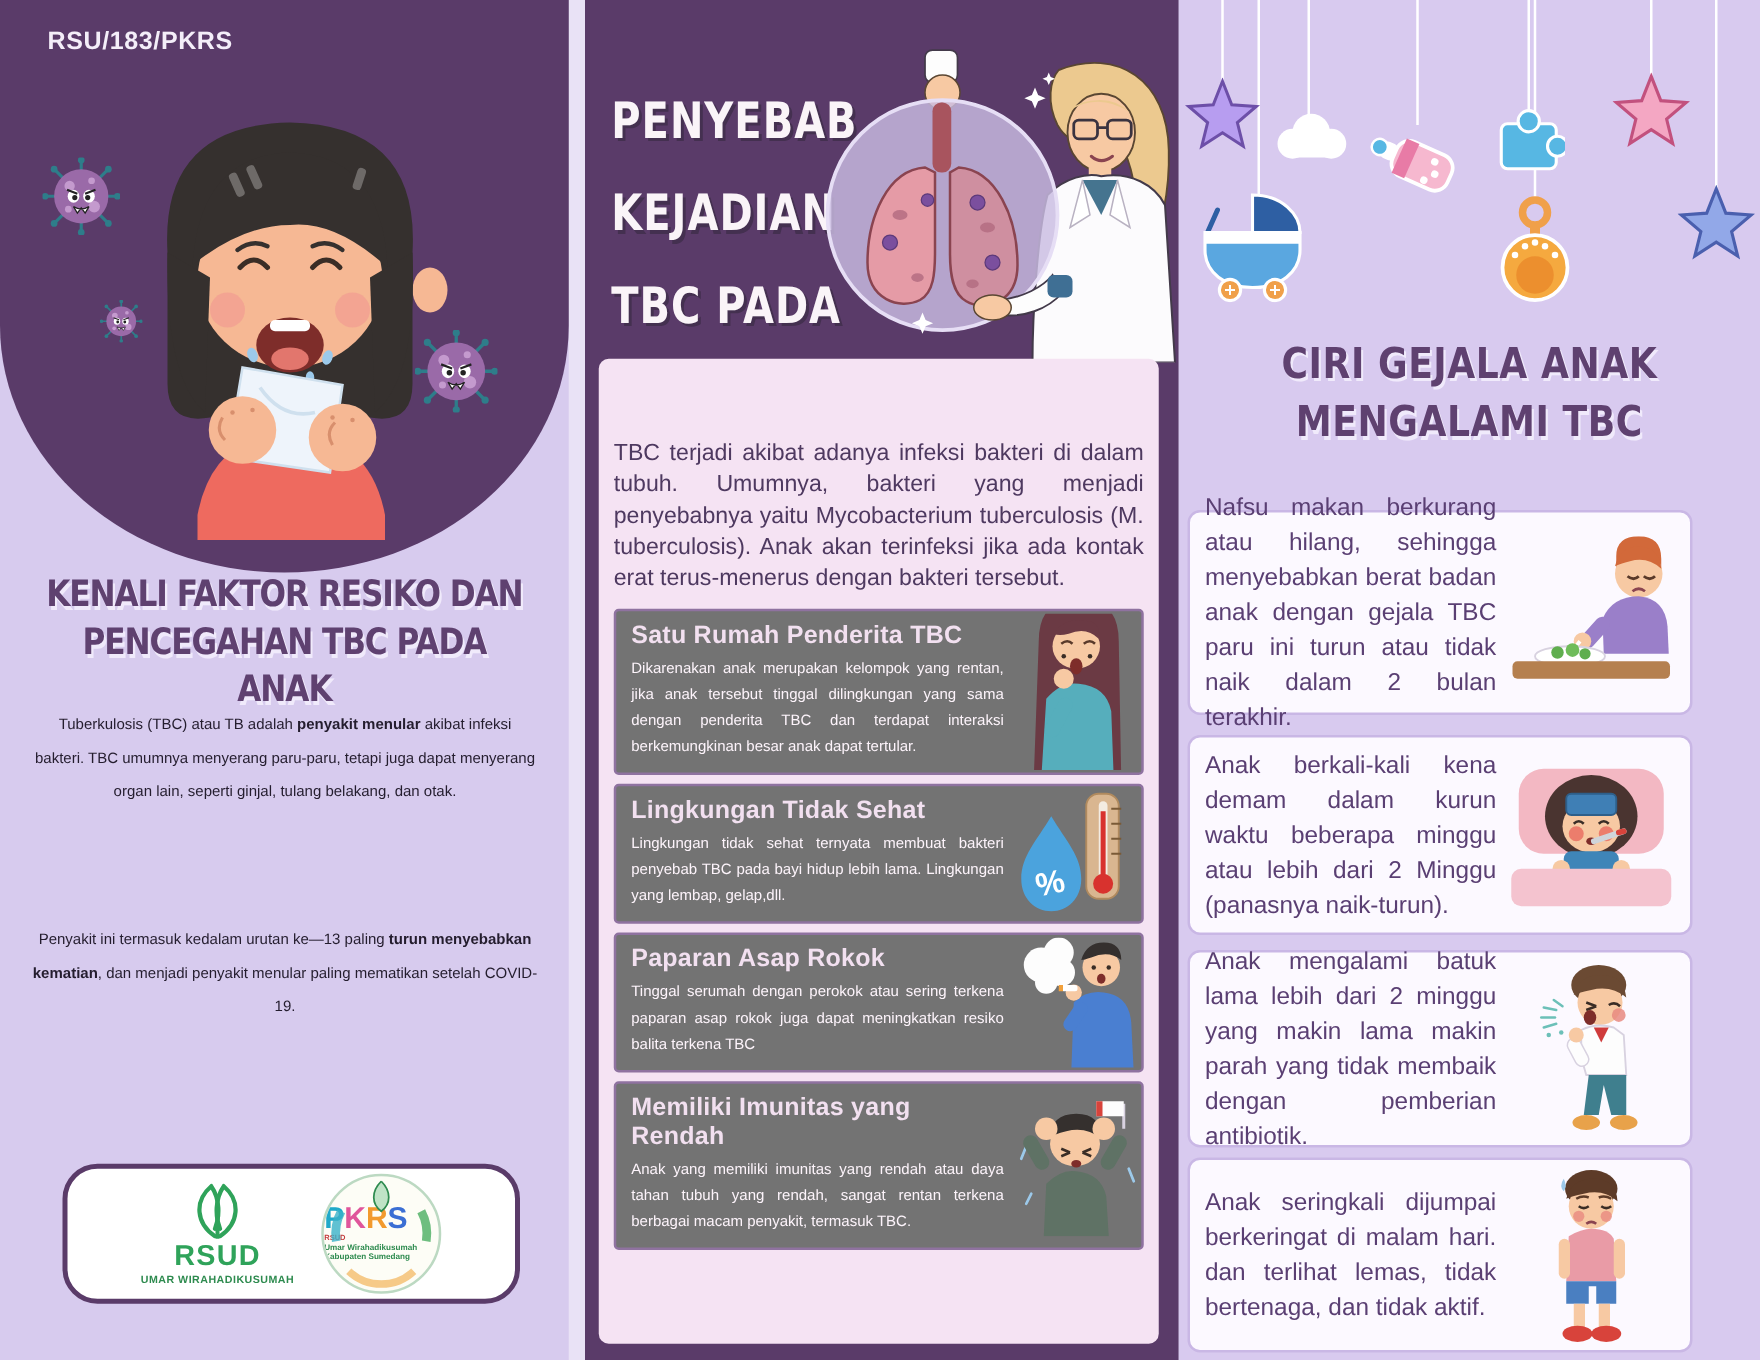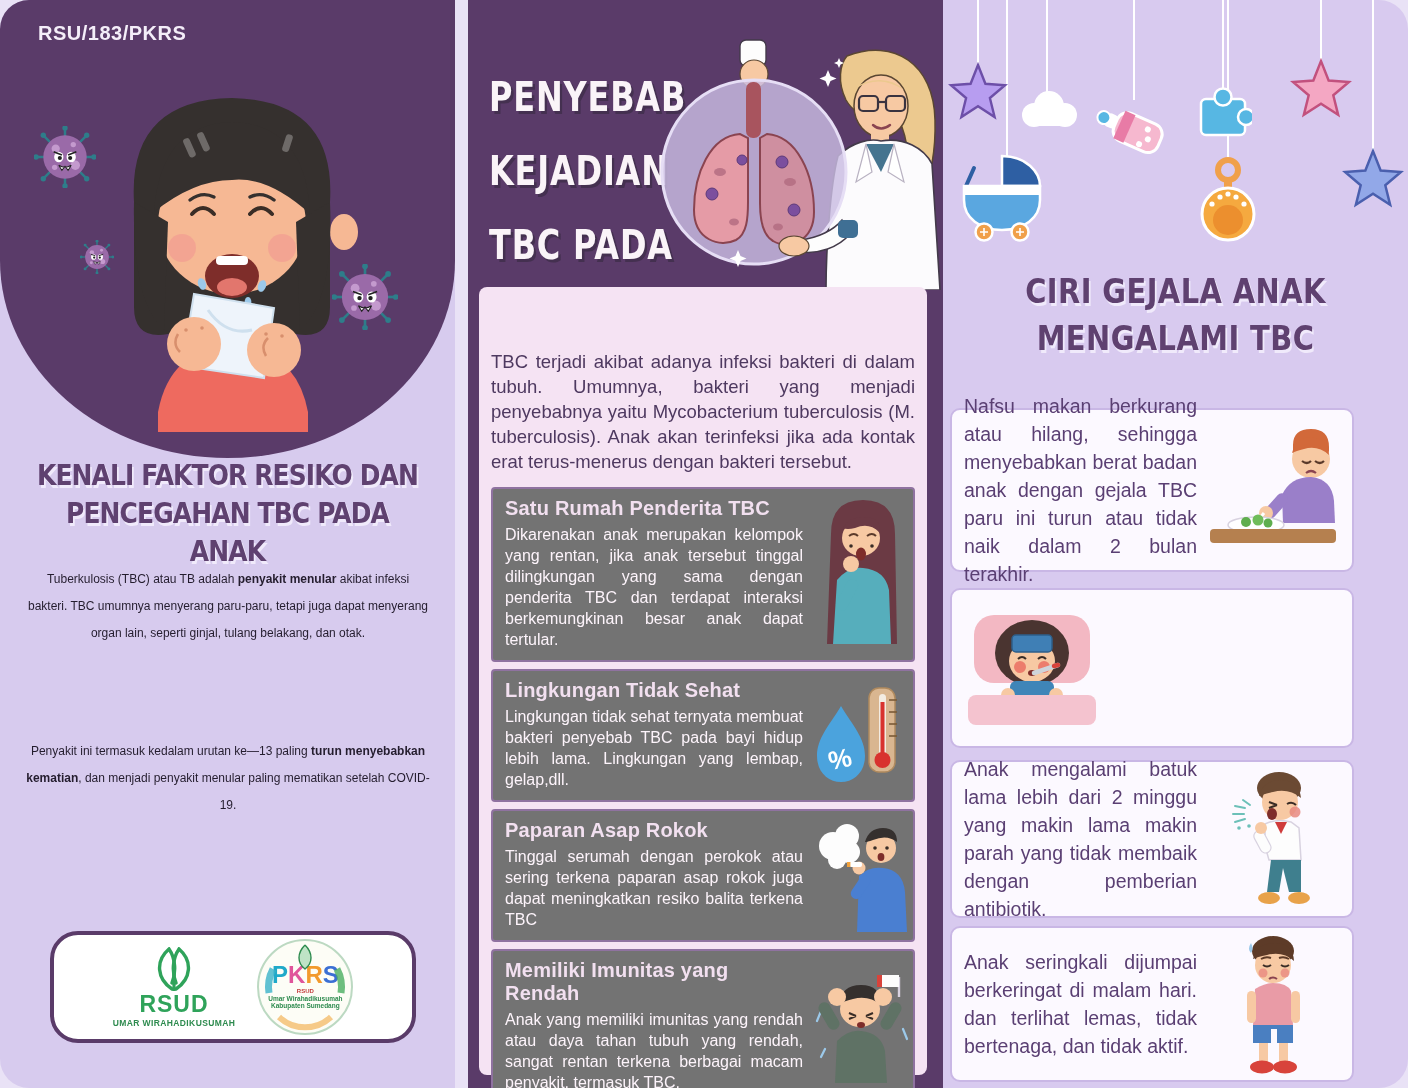--- a/index.html
+++ b/index.html
@@ -1,17 +1,17 @@
 <!DOCTYPE html>
 <html><head>
 <meta charset="utf-8">
 <style>
   html,body{margin:0;padding:0;background:#e9e2f6;}
   #page{position:relative;width:1408px;height:1088px;overflow:hidden;
-        font-family:"Liberation Sans",sans-serif;background:#e9e2f6;border-radius:29px;}
+        font-family:"Liberation Sans",sans-serif;background:#e9e2f6;}
   .abs{position:absolute;}
 
   
   #left-panel{left:0;top:0;width:455px;height:1088px;background:#d7cbee;}
   #left-arch{left:0;top:0;width:455px;height:458px;background:#5a3b69;
              border-radius:0 0 228px 228px / 0 0 198px 198px;}
   #doc-code{left:38px;top:22px;color:#f4eef9;font-weight:bold;font-size:20px;letter-spacing:.5px;}
   .display{font-family:"DejaVu Sans",sans-serif;font-weight:bold;}
   #left-heading{left:0;top:456px;width:455px;text-align:center;color:#5f4170;
                 font-size:29px;line-height:38px;letter-spacing:-1px;
@@ -21,40 +21,40 @@
   #left-para1{top:566px;}
   #left-para2{top:738px;}
   .b{font-weight:bold;}
   #logo-box{left:50px;top:931px;width:366px;height:112px;background:#ffffff;
             border:4px solid #5a3b69;border-radius:28px;display:flex;align-items:center;
             justify-content:center;gap:22px;box-sizing:border-box;}
   #rsud-logo{display:flex;flex-direction:column;align-items:center;line-height:1;}
   #rsud-name{color:#2fa35a;font-weight:bold;font-size:23px;letter-spacing:1px;margin-top:2px;}
   #rsud-sub{color:#2e8b4f;font-weight:bold;font-size:8.5px;letter-spacing:.4px;margin-top:3px;}
   #pkrs-badge{width:92px;height:92px;border-radius:50%;background:#fdfdf6;border:2px solid #bcd9c2;
-              display:flex;flex-direction:column;align-items:center;justify-content:flex-start;
+              display:flex;flex-direction:column;align-items:flex-start;justify-content:flex-start;
               overflow:hidden;position:relative;}
   #pkrs-acronym{font-weight:bold;font-size:24px;letter-spacing:0;margin-top:22px;line-height:1;}
   #pkrs-acronym .p{color:#1fa9c9}#pkrs-acronym .k{color:#e0559b}
   #pkrs-acronym .r{color:#f29a2e}#pkrs-acronym .s{color:#3b6fd4}
   .pkrs-tiny{font-size:6.5px;font-weight:bold;color:#2e8b4f;line-height:7px;}
   .pkrs-red{color:#c33b3b;font-size:6px;font-weight:bold;line-height:7px;margin-top:1px;}
 
   
   #mid-panel{left:468px;top:0;width:475px;height:1088px;background:#5a3b69;}
   #mid-title{left:489px;top:60px;width:330px;color:#faf4f8;font-size:40px;line-height:74px;
              letter-spacing:1px;transform:scaleX(.80);transform-origin:0 0;
              text-shadow:3px 3px 0 #443050;}
   #mid-lightbox{left:479px;top:287px;width:448px;height:788px;background:#f5e3f3;border-radius:8px;
                 box-sizing:border-box;padding:14px 12px;}
   #mid-intro{color:#4e3960;font-size:18.5px;line-height:25px;text-align:justify;margin-bottom:13px;margin-top:48px;}
   .mbox{position:relative;background:#737373;border:2px solid #8f72a0;border-radius:4px;
         margin-bottom:7px;padding:8px 110px 10px 12px;box-sizing:border-box;}
   .mbox-title{color:#f2e0f0;font-weight:bold;font-size:20px;margin-bottom:4px;letter-spacing:.2px;}
-  .mbox-body{color:#fdf4fb;font-size:16px;line-height:21px;text-align:justify;}
+  .mbox-body{color:#fdf4fb;font-size:12px;line-height:21px;text-align:justify;}
   .mbox-icon{position:absolute;right:2px;top:2px;bottom:2px;width:102px;display:flex;
              align-items:center;justify-content:center;overflow:hidden;}
 
   
   #right-panel{left:943px;top:0;width:465px;height:1088px;background:#d8caef;}
   .string{position:absolute;width:2px;background:#ffffff;top:0;}
   #right-heading{left:943px;top:268px;width:465px;text-align:center;color:#5f4170;
                  font-size:34px;line-height:47px;letter-spacing:.5px;
                  transform:scaleX(.85);transform-origin:50% 0;text-shadow:2px 3px 0 #f0eafb;}
   .card{position:absolute;left:950px;width:404px;background:#fcf9ff;border:2px solid #c9b7e5;
@@ -432,20 +432,21 @@
         <ellipse cx="48" cy="96" rx="28" ry="8" fill="#fff" stroke="#d8d2e0" stroke-width="1.5"></ellipse>
         <circle cx="38" cy="93" r="5" fill="#5fae4e"></circle>
           <circle cx="50" cy="91" r="5.5" fill="#6fbc5a"></circle>
           <circle cx="60" cy="94" r="4.5" fill="#5fae4e"></circle>
         <rect x="2" y="100" width="126" height="14" rx="4" fill="#b5804f"></rect>
       </svg>
     </div>
   </div>
 
   <div class="card" style="top:588px;height:160px">
+    <div class="card-text">Anak berkali-kali kena demam dalam kurun waktu beberapa minggu atau lebih dari 2 Minggu (panasnya naik-turun).</div>
     <div class="card-icon">
       <svg width="132" height="118" viewBox="0 0 132 118">
         <rect x="8" y="6" width="116" height="68" rx="20" fill="#f3b8c3"></rect>
         <ellipse cx="66" cy="44" rx="37" ry="33" fill="#4a3430"></ellipse>
         <ellipse cx="66" cy="52" rx="23" ry="21" fill="#f7c9a3"></ellipse>
         <rect x="46" y="26" width="40" height="17" rx="4" fill="#3f7fb5" stroke="#2e5f8a" stroke-width="1.5"></rect>
         <path d="M52 50 q4 -4 8 0 M72 50 q4 -4 8 0" stroke="#3a2d26" stroke-width="2" fill="none"></path>
         <circle cx="54" cy="58" r="6" fill="#e86a5e" opacity=".8"></circle>
           <circle cx="78" cy="58" r="6" fill="#e86a5e" opacity=".8"></circle>
         <ellipse cx="66" cy="64" rx="4" ry="3" fill="#7e2d2a"></ellipse>

